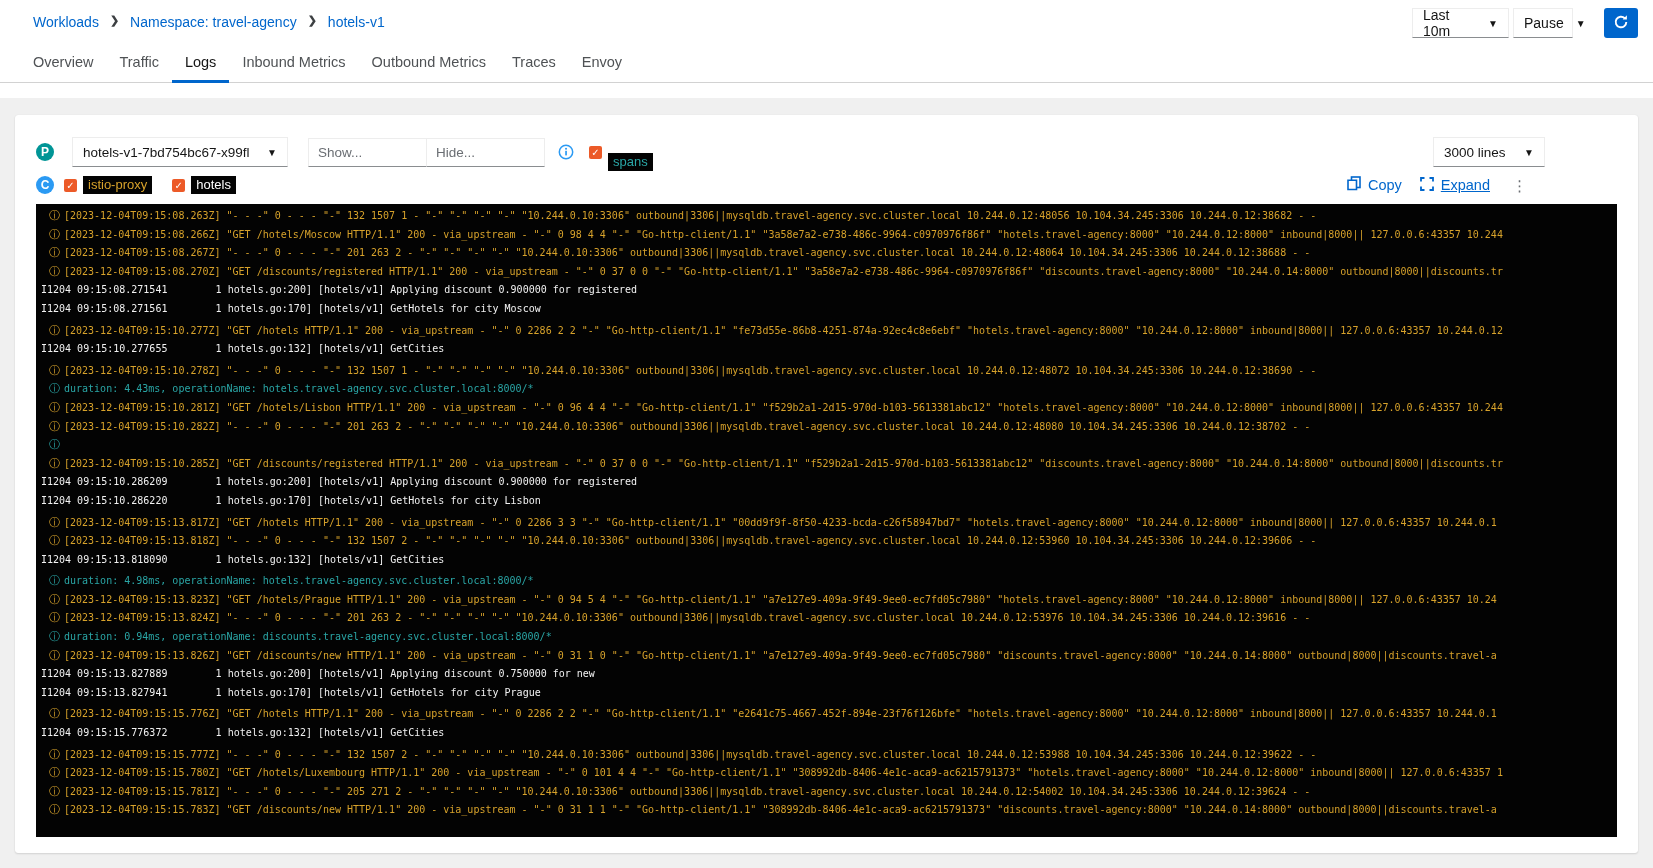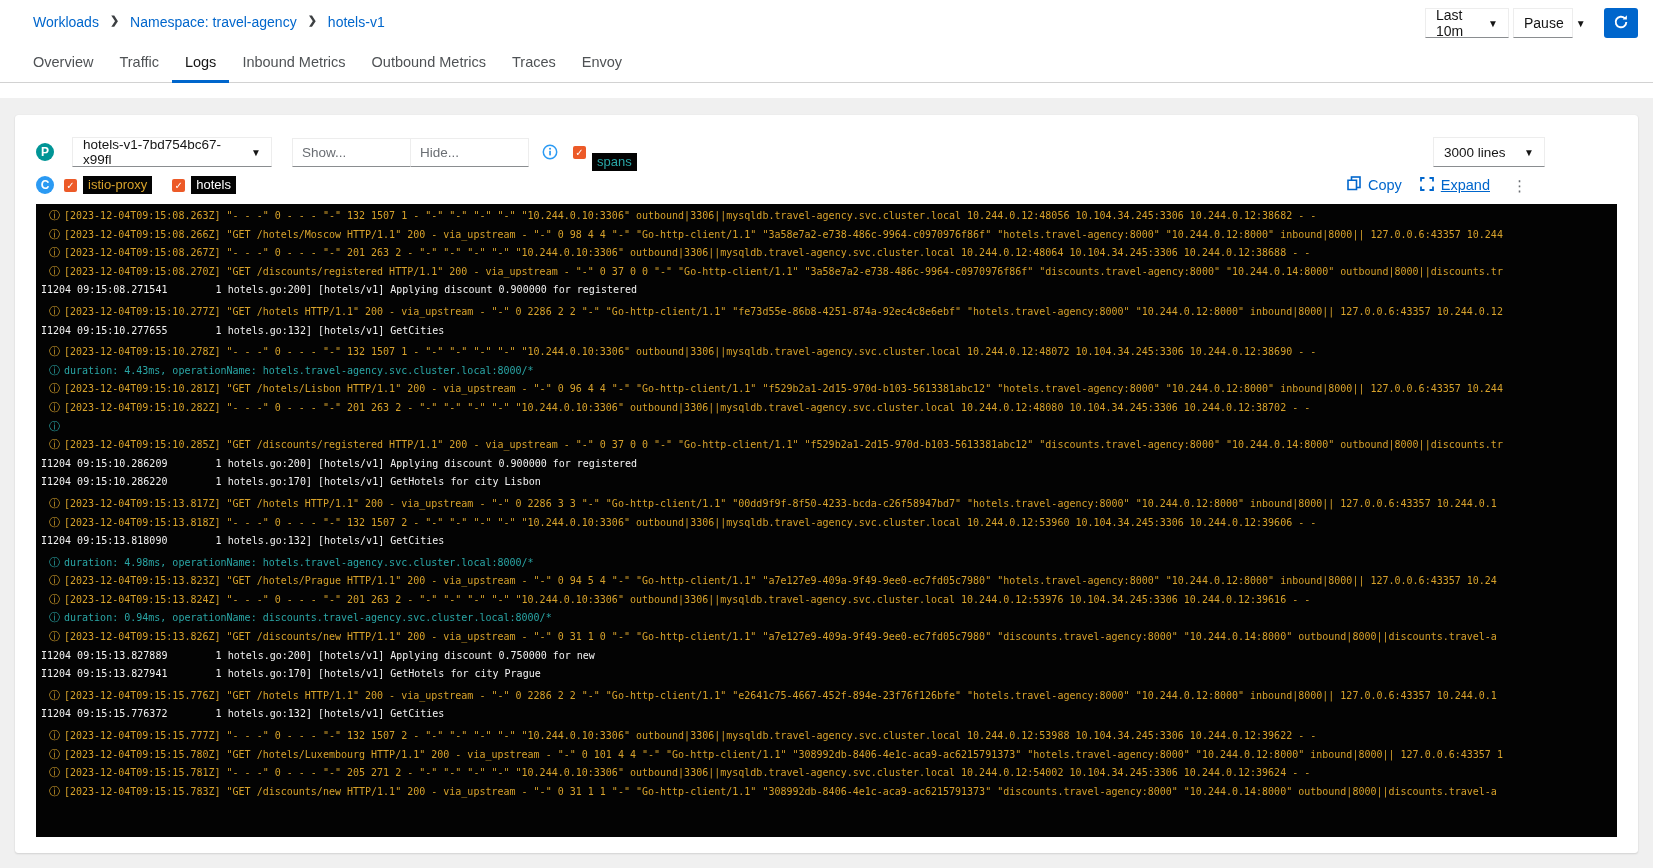--- a/index.html
+++ b/index.html
@@ -11,42 +11,42 @@
   
   .breadcrumb { position:absolute; top:14px; left:33px; display:flex; font-size:14px; }
   .breadcrumb a { color:#0066cc; text-decoration:none; cursor:pointer; }
   .crumb-sep { color:#3c3f42; font-size:11px; font-weight:bold; margin:0 11px; }
   .top-controls { position:absolute; top:8px; right:15px; display:flex; align-items:center; }
   .pf-select {
     background:#fff; border:1px solid #ededed; border-bottom:1px solid #8a8d90;
     height:30px; display:flex; align-items:center; padding:0 10px; font-size:14px; color:#151515; cursor:pointer;
   }
   .pf-select .caret { margin-left:auto; padding-left:12px; font-size:10px; color:#151515; }
-  .sel-time { width:84px; margin-right:4px; }
+  .sel-time { width:97px; margin-right:4px; }
   .sel-pause { width:60px; margin-right:31px; }
   .refresh-btn { width:34px; height:30px; background:#0066cc; border:none; border-radius:3px; display:flex; align-items:center; justify-content:center; cursor:pointer; }
   
   .tabbar { position:absolute; top:46px; left:0; right:0; display:flex; padding-left:20px; border-bottom:1px solid #d2d2d2; }
   .tab { padding:8px 13px 10px; font-size:14.5px; color:#4f5255; cursor:pointer; border-bottom:3px solid transparent; margin-bottom:-1px; }
   .tab.active { color:#151515; border-bottom-color:#0066cc; }
   
   .section { position:absolute; top:98px; left:0; right:0; bottom:0; background:#f0f0f0; }
   .card {
     position:absolute; top:17px; left:15px; right:15px; bottom:15px;
     background:#fff; border-radius:3px; box-shadow:0 1px 2px rgba(3,3,3,0.12), 0 0 1px rgba(3,3,3,0.1);
     padding:22px 21px 16px 21px; display:flex; flex-direction:column;
   }
   .toolbar-row { display:flex; align-items:center; }
   .row1 { height:30px; }
   .row2 { height:24px; margin-top:6px; margin-bottom:5px; }
   .badge { width:18px; height:18px; border-radius:50%; color:#fff; font-size:12px; font-weight:bold;
            display:flex; align-items:center; justify-content:center; flex:0 0 auto; }
   .badge-pod { background:var(--badge-pod); }
   .badge-container { background:var(--badge-container); }
-  .sel-pod { width:200px; margin-left:18px; font-size:13.5px; }
+  .sel-pod { width:216px; margin-left:18px; font-size:13.5px; }
   .filter-inputs { display:flex; margin-left:20px; }
   .filter-inputs input {
     width:119px; height:29px; border:1px solid #ededed; border-bottom:1px solid #8a8d90;
     padding:0 9px; font-size:13.5px; font-family:"Liberation Sans",sans-serif; color:#151515; outline:none;
   }
   .filter-inputs input + input { margin-left:-1px; }
   .filter-inputs input::placeholder { color:#6a6e73; opacity:1; }
   .info-icon { margin-left:13px; display:flex; align-items:center; }
   .checkbox { width:13px; height:13px; background:var(--checkbox-orange); border-radius:2px; color:#fff;
               font-size:10px; line-height:13px; text-align:center; cursor:pointer; flex:0 0 auto; }
@@ -175,20 +175,21 @@
         <span class="kebab">⋮</span>
       </div>
     </div>
 
     <div class="log-pane" id="log-pane">
         <div class="log-line t-proxy"><span class="li-icon">ⓘ</span><span class="li-txt">[2023-12-04T09:15:08.263Z] "- - -" 0 - - - "-" 132 1507 1 - "-" "-" "-" "-" "10.244.0.10:3306" outbound|3306||mysqldb.travel-agency.svc.cluster.local 10.244.0.12:48056 10.104.34.245:3306 10.244.0.12:38682 - -</span></div>
         <div class="log-line t-proxy"><span class="li-icon">ⓘ</span><span class="li-txt">[2023-12-04T09:15:08.266Z] "GET /hotels/Moscow HTTP/1.1" 200 - via_upstream - "-" 0 98 4 4 "-" "Go-http-client/1.1" "3a58e7a2-e738-486c-9964-c0970976f86f" "hotels.travel-agency:8000" "10.244.0.12:8000" inbound|8000|| 127.0.0.6:43357 10.244</span></div>
         <div class="log-line t-proxy"><span class="li-icon">ⓘ</span><span class="li-txt">[2023-12-04T09:15:08.267Z] "- - -" 0 - - - "-" 201 263 2 - "-" "-" "-" "-" "10.244.0.10:3306" outbound|3306||mysqldb.travel-agency.svc.cluster.local 10.244.0.12:48064 10.104.34.245:3306 10.244.0.12:38688 - -</span></div>
         <div class="log-line t-proxy"><span class="li-icon">ⓘ</span><span class="li-txt">[2023-12-04T09:15:08.270Z] "GET /discounts/registered HTTP/1.1" 200 - via_upstream - "-" 0 37 0 0 "-" "Go-http-client/1.1" "3a58e7a2-e738-486c-9964-c0970976f86f" "discounts.travel-agency:8000" "10.244.0.14:8000" outbound|8000||discounts.tr</span></div>
         <div class="log-line t-app"><span class="li-txt">I1204 09:15:08.271541        1 hotels.go:200] [hotels/v1] Applying discount 0.900000 for registered</span></div>
+        <div class="log-line t-app"><span class="li-txt">I1204 09:15:08.271561        1 hotels.go:170] [hotels/v1] GetHotels for city Moscow</span></div>
         <div class="log-line t-proxy gap"><span class="li-icon">ⓘ</span><span class="li-txt">[2023-12-04T09:15:10.277Z] "GET /hotels HTTP/1.1" 200 - via_upstream - "-" 0 2286 2 2 "-" "Go-http-client/1.1" "fe73d55e-86b8-4251-874a-92ec4c8e6ebf" "hotels.travel-agency:8000" "10.244.0.12:8000" inbound|8000|| 127.0.0.6:43357 10.244.0.12</span></div>
         <div class="log-line t-app"><span class="li-txt">I1204 09:15:10.277655        1 hotels.go:132] [hotels/v1] GetCities</span></div>
         <div class="log-line t-proxy gap"><span class="li-icon">ⓘ</span><span class="li-txt">[2023-12-04T09:15:10.278Z] "- - -" 0 - - - "-" 132 1507 1 - "-" "-" "-" "-" "10.244.0.10:3306" outbound|3306||mysqldb.travel-agency.svc.cluster.local 10.244.0.12:48072 10.104.34.245:3306 10.244.0.12:38690 - -</span></div>
         <div class="log-line t-span"><span class="li-icon">ⓘ</span><span class="li-txt">duration: 4.43ms, operationName: hotels.travel-agency.svc.cluster.local:8000/*</span></div>
         <div class="log-line t-proxy"><span class="li-icon">ⓘ</span><span class="li-txt">[2023-12-04T09:15:10.281Z] "GET /hotels/Lisbon HTTP/1.1" 200 - via_upstream - "-" 0 96 4 4 "-" "Go-http-client/1.1" "f529b2a1-2d15-970d-b103-5613381abc12" "hotels.travel-agency:8000" "10.244.0.12:8000" inbound|8000|| 127.0.0.6:43357 10.244</span></div>
         <div class="log-line t-proxy"><span class="li-icon">ⓘ</span><span class="li-txt">[2023-12-04T09:15:10.282Z] "- - -" 0 - - - "-" 201 263 2 - "-" "-" "-" "-" "10.244.0.10:3306" outbound|3306||mysqldb.travel-agency.svc.cluster.local 10.244.0.12:48080 10.104.34.245:3306 10.244.0.12:38702 - -</span></div>
         <div class="log-line t-span"><span class="li-icon">ⓘ</span></div>
         <div class="log-line t-proxy"><span class="li-icon">ⓘ</span><span class="li-txt">[2023-12-04T09:15:10.285Z] "GET /discounts/registered HTTP/1.1" 200 - via_upstream - "-" 0 37 0 0 "-" "Go-http-client/1.1" "f529b2a1-2d15-970d-b103-5613381abc12" "discounts.travel-agency:8000" "10.244.0.14:8000" outbound|8000||discounts.tr</span></div>
         <div class="log-line t-app"><span class="li-txt">I1204 09:15:10.286209        1 hotels.go:200] [hotels/v1] Applying discount 0.900000 for registered</span></div>
         <div class="log-line t-app"><span class="li-txt">I1204 09:15:10.286220        1 hotels.go:170] [hotels/v1] GetHotels for city Lisbon</span></div>

